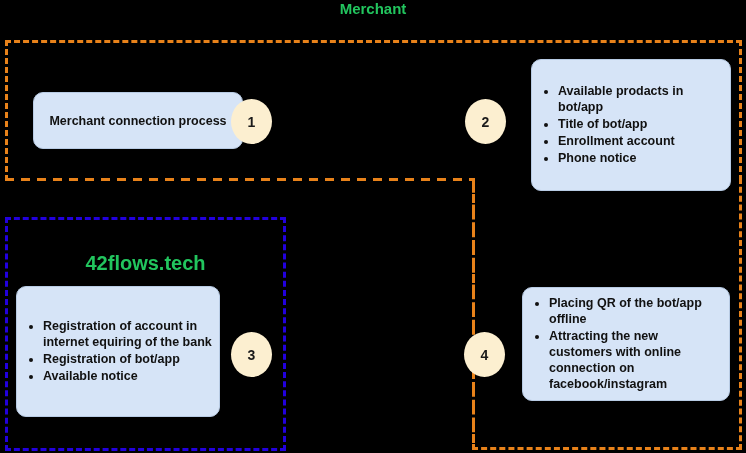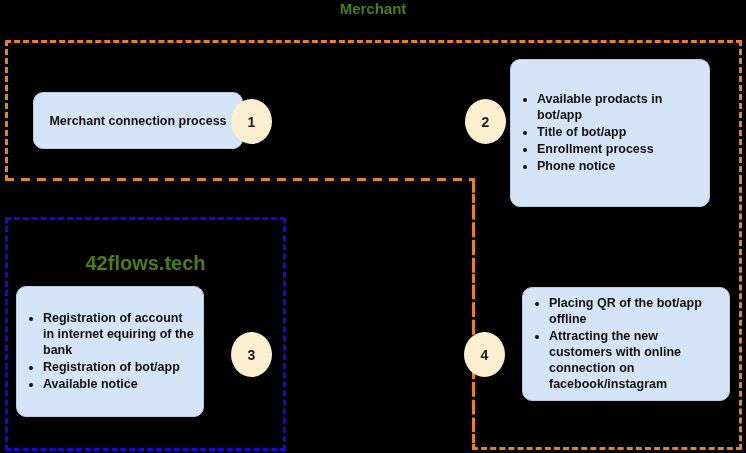--- a/index.html
+++ b/index.html
@@ -59,21 +59,21 @@
     top: 217px;
     width: 281px;
     height: 234px;
     border: 3px dashed #2200dd;
   }
 
   
   .lane-title {
     position: absolute;
     font-weight: bold;
-    color: #4d7c0f;
+    color: #22c55e;
     white-space: nowrap;
   }
   .title-merchant {
     left: 0;
     top: 0px;
     width: 746px;
     text-align: center;
     font-size: 15px;
   }
   .title-42flows {
@@ -107,22 +107,22 @@
     margin: 0;
     padding: 0 6px 0 26px;
     list-style-type: disc;
   }
   .box li {
     margin: 0 0 1px 0;
     padding: 0;
   }
 
   .box-1 { left: 33px;  top: 92px;  width: 210px; height: 57px; }
-  .box-2 { left: 510px; top: 59px;  width: 200px; height: 148px; }
-  .box-3 { left: 16px;  top: 286px; width: 188px; height: 131px; }
+  .box-2 { left: 531px; top: 59px;  width: 200px; height: 132px; }
+  .box-3 { left: 16px;  top: 286px; width: 204px; height: 131px; }
   .box-4 { left: 522px; top: 287px; width: 208px; height: 114px; justify-content: center; }
 
   
   .num-circle {
     position: absolute;
     width: 41px;
     height: 45px;
     border-radius: 50%;
     background: #fcefd0;
     color: #1a1a1a;
@@ -155,21 +155,21 @@
     <span>Merchant connection process</span>
   </div>
   <div class="num-circle num-1">
     <span>1</span>
   </div>
 
   <div class="box box-2">
     <ul>
       <li>Available prodacts in bot/app</li>
       <li>Title of bot/app</li>
-      <li>Enrollment process</li>
+      <li>Enrollment account</li>
       <li>Phone notice</li>
     </ul>
   </div>
   <div class="num-circle num-2">
     <span>2</span>
   </div>
 
   <div class="box box-3">
     <ul>
       <li>Registration of account in internet equiring of the bank</li>

